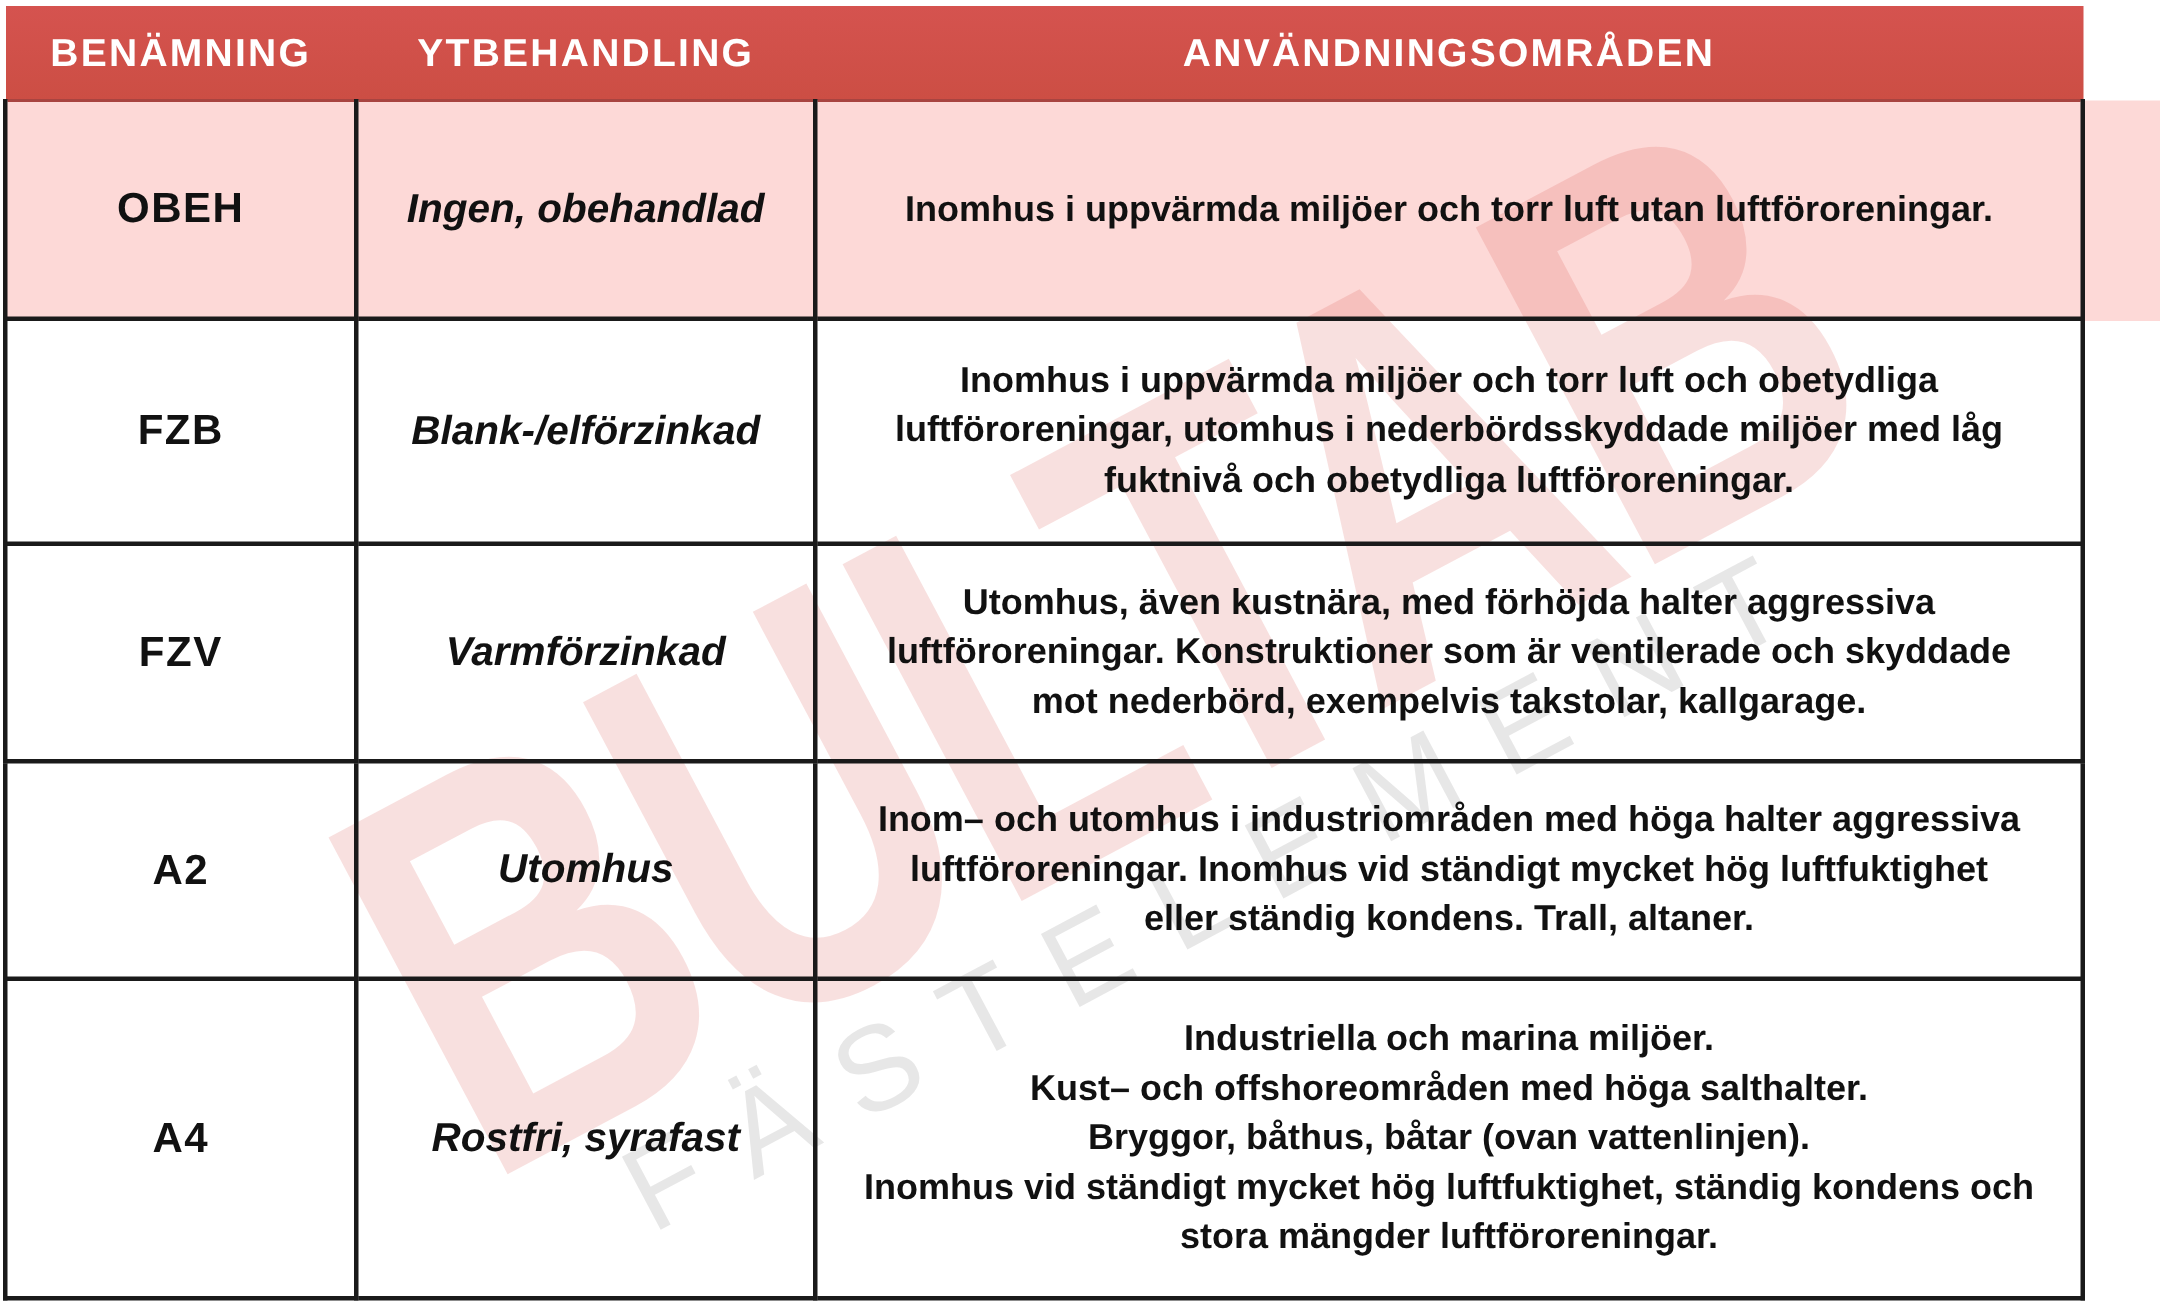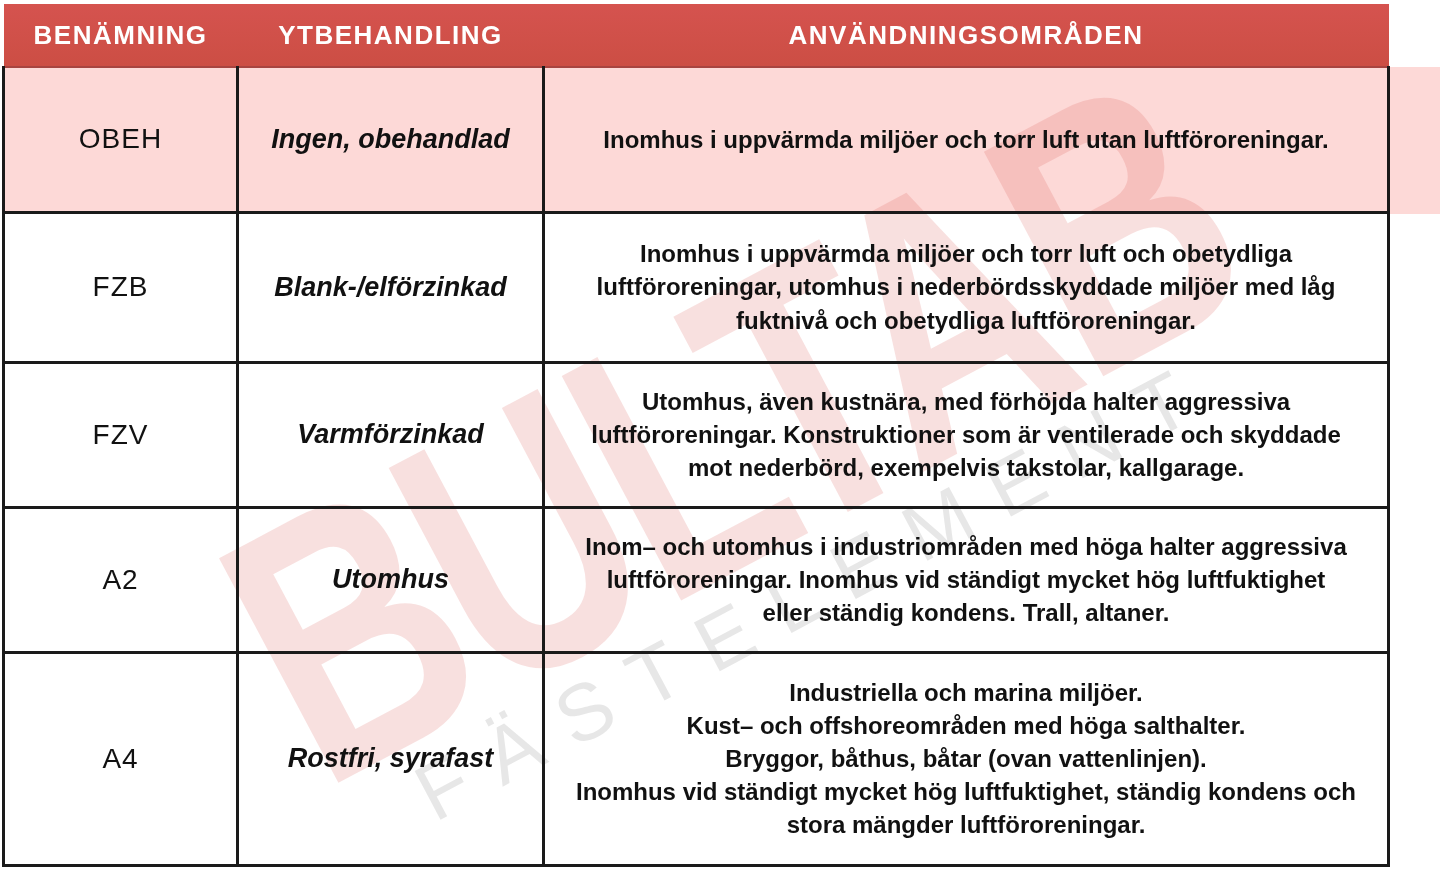--- a/index.html
+++ b/index.html
@@ -100,21 +100,21 @@
   }
 
   tbody tr:nth-child(1) { height: 145px; }
   tbody tr:nth-child(2) { height: 150px; }
   tbody tr:nth-child(3) { height: 145px; }
   tbody tr:nth-child(4) { height: 145px; }
   tbody tr:nth-child(5) { height: 213px; }
 
   td.code {
     font-size: 28px;
-    font-weight: 400;
+    font-weight: 700;
     letter-spacing: 1px;
   }
   td.treatment {
     font-size: 27px;
     font-style: italic;
   }
   td.usage {
     font-size: 24px;
     line-height: 1.38;
     white-space: pre-line;

